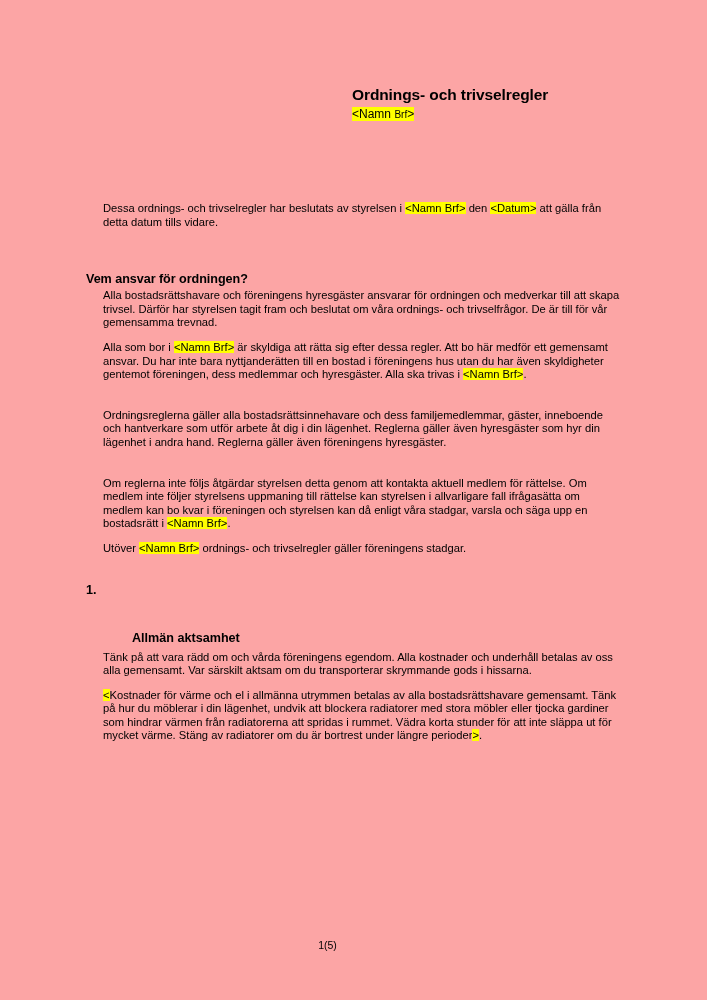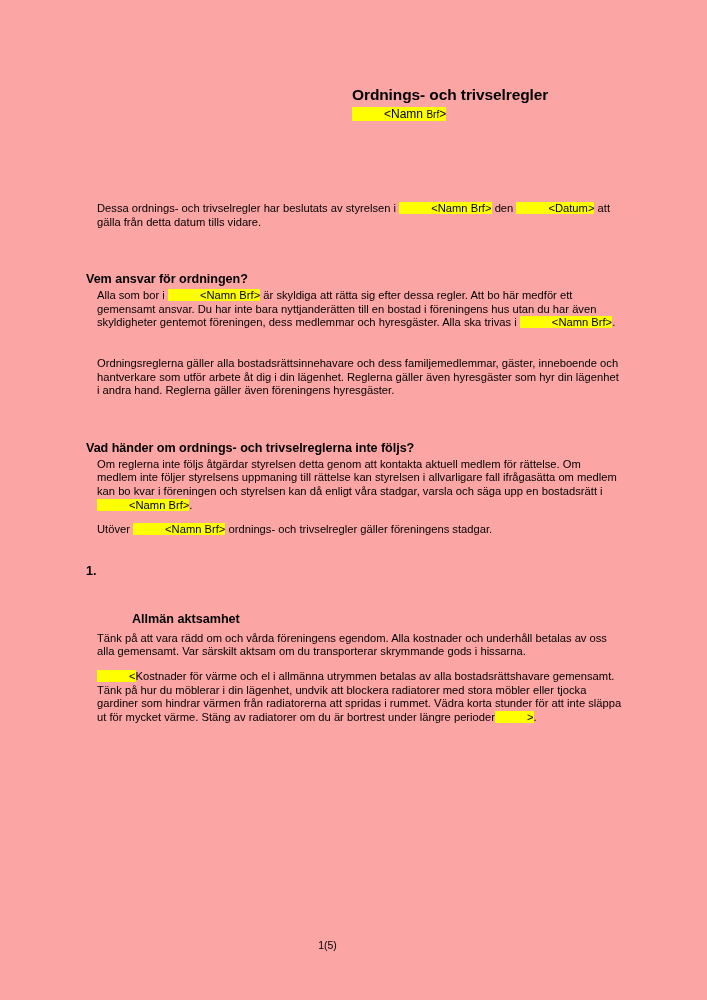--- a/index.html
+++ b/index.html
@@ -50,28 +50,27 @@
   .doc-subtitle .hl {
     font-size: 12px;
   }
   .smallcaps-brf {
     font-size: 10px;
   }
 
   
   .hl {
     background-color: #ffff00;
-    padding-left: 32px;
   }
 
   
   p.body {
     font-size: 11.2px;
     line-height: 13.6px;
-    margin: 0 0 11px 11px;
+    margin: 0 0 11px 17px;
     text-align: left;
   }
   h2.section {
     font-size: 12.6px;
     font-weight: bold;
     line-height: 15px;
     margin: 16px 0 2px 0;
     letter-spacing: -0.05px;
   }
   .section-gap {
@@ -117,29 +116,29 @@
   </div>
 
   <div class="content" style="top:202px;">
 
     <p class="body"><span>Dessa ordnings- och trivselregler har beslutats av styrelsen i </span><span class="hl">&lt;Namn Brf&gt;</span><span> den </span><span class="hl">&lt;Datum&gt;</span><span> att gälla från detta datum tills vidare.</span></p>
 
 
     <div class="section-gap"></div>
 
     <h2 class="section">Vem ansvar för ordningen?</h2>
+    <p class="body">Alla bostadsrättshavare och föreningens hyresgäster ansvarar för ordningen och medverkar till att skapa trivsel. Därför har styrelsen tagit fram och beslutat om våra ordnings- och trivselfrågor. De är till för vår gemensamma trevnad.</p>
     <p class="body"><span>Alla som bor i </span><span class="hl">&lt;Namn Brf&gt;</span><span> är skyldiga att rätta sig efter dessa regler. Att bo här medför ett gemensamt ansvar. Du har inte bara nyttjanderätten till en bostad i föreningens hus utan du har även skyldigheter gentemot föreningen, dess medlemmar och hyresgäster. Alla ska trivas i </span><span class="hl">&lt;Namn Brf&gt;</span><span>.</span></p>
 
     <div class="section-gap"></div>
 
     <p class="body">Ordningsreglerna gäller alla bostadsrättsinnehavare och dess familjemedlemmar, gäster, inneboende och hantverkare som utför arbete åt dig i din lägenhet. Reglerna gäller även hyresgäster som hyr din lägenhet i andra hand. Reglerna gäller även föreningens hyresgäster.</p>
 
     <div class="section-gap"></div>
 
-    <h2 class="section">Vad händer om ordnings- och trivselreglerna inte följs?</h2>
     <p class="body"><span>Om reglerna inte följs åtgärdar styrelsen detta genom att kontakta aktuell medlem för rättelse. Om medlem inte följer styrelsens uppmaning till rättelse kan styrelsen i allvarligare fall ifrågasätta om medlem kan bo kvar i föreningen och styrelsen kan då enligt våra stadgar, varsla och säga upp en bostadsrätt i </span><span class="hl">&lt;Namn Brf&gt;</span><span>.</span></p>
     <p class="body"><span>Utöver </span><span class="hl">&lt;Namn Brf&gt;</span><span> ordnings- och trivselregler gäller föreningens stadgar.</span></p>
 
     <div class="section-gap"></div>
 
     <div class="num-heading">
       <span class="num">1.</span>
       <span class="num-label">Allmän aktsamhet</span>
     </div>
     <p class="body">Tänk på att vara rädd om och vårda föreningens egendom. Alla kostnader och underhåll betalas av oss alla gemensamt. Var särskilt aktsam om du transporterar skrymmande gods i hissarna.</p>

